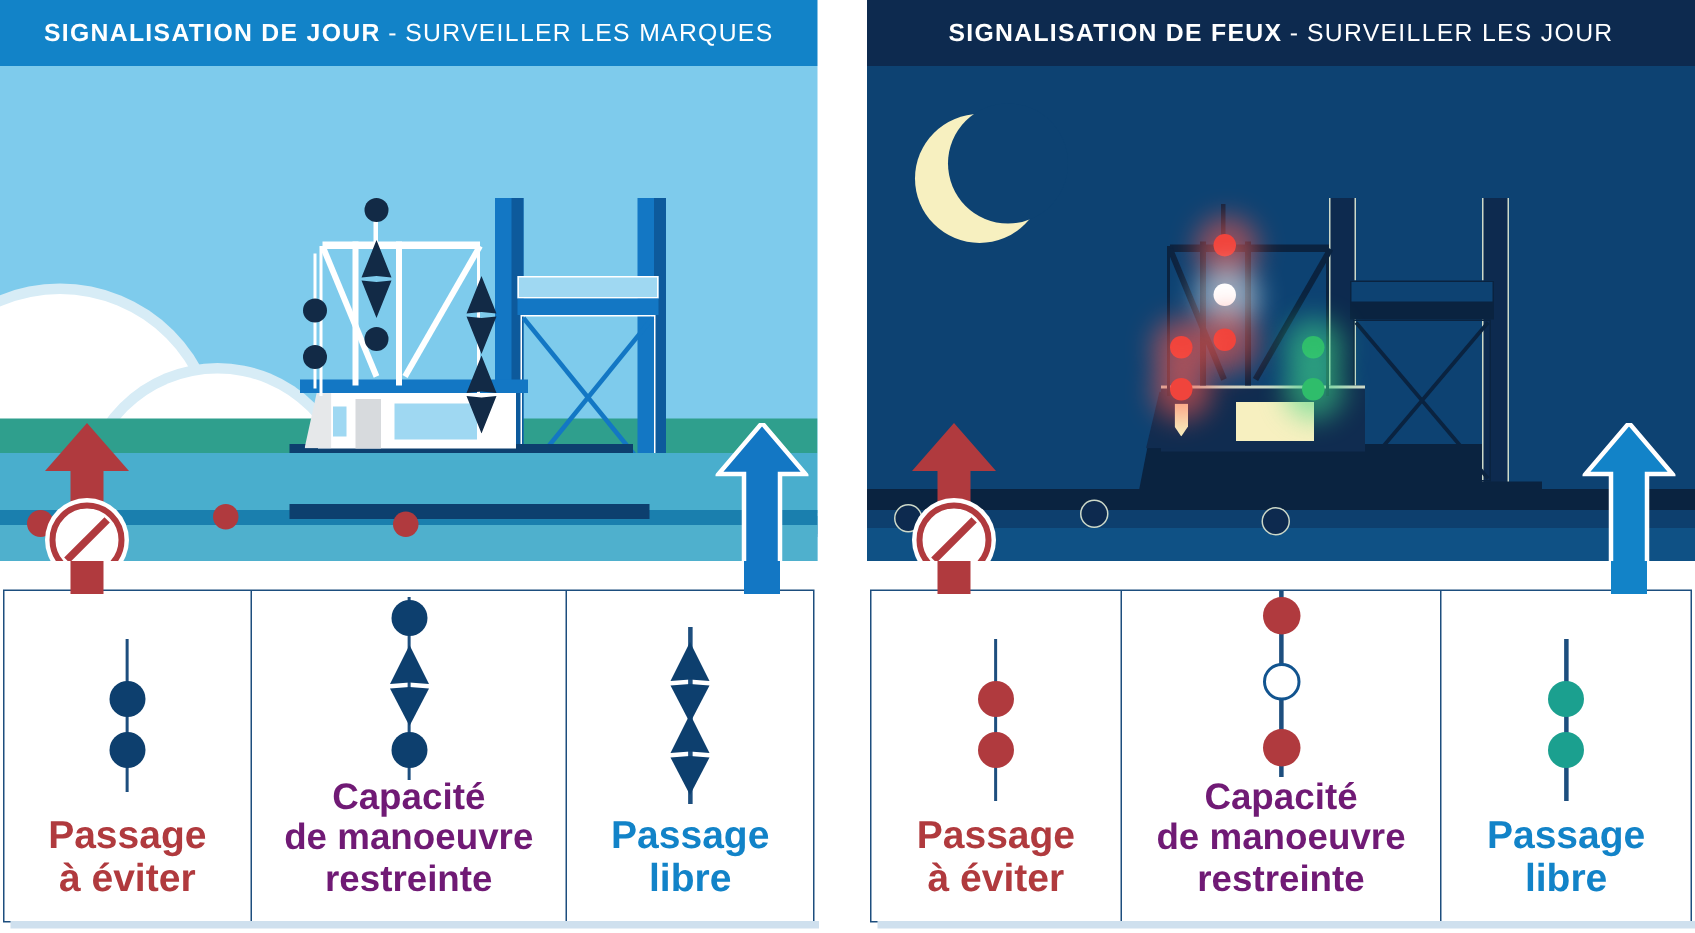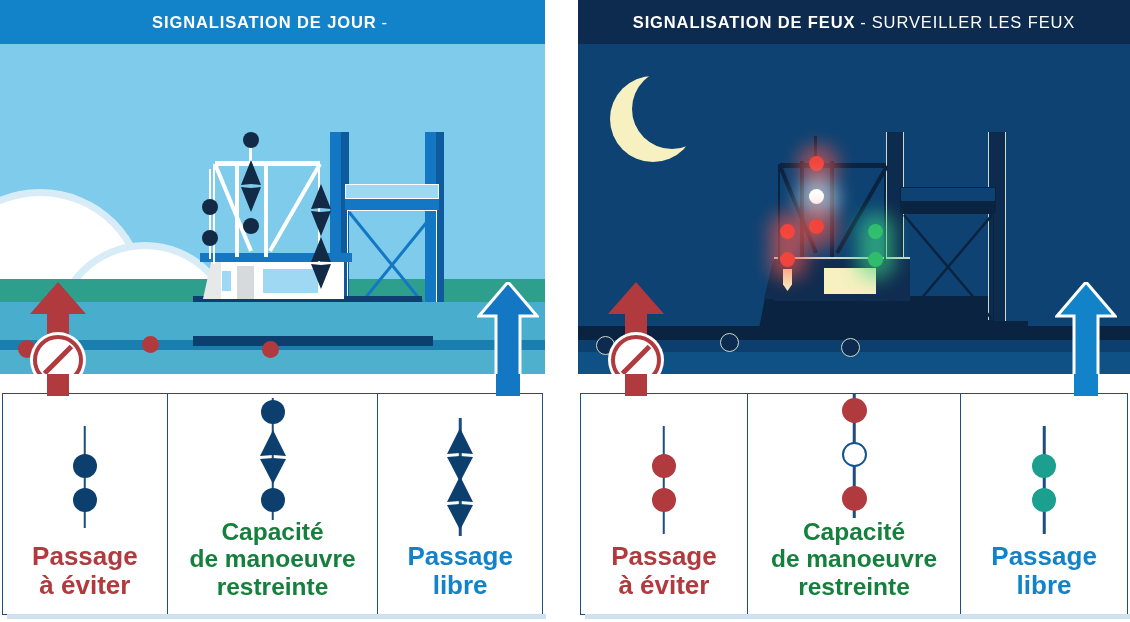--- a/index.html
+++ b/index.html
@@ -63,37 +63,38 @@
   .legend::after{content:"";position:absolute;left:4px;top:100%;width:100%;height:5px;
                  background:#cfe0ee;}
   .lcell{position:relative;flex:1;display:flex;flex-direction:column;align-items:center;
          justify-content:flex-end;padding-bottom:14px;box-sizing:border-box;}
   .lcell + .lcell{border-left:1.5px solid #1d4e7e;}
   .lcell.mid{flex:1.28;}
   .sym{position:relative;width:100px;height:128px;margin-bottom:2px;}
   .sym .pole{position:absolute;left:50%;transform:translateX(-50%);width:2.5px;background:#1d4e7e;}
   .lbl{text-align:center;line-height:1.12;font-weight:bold;}
   .lbl.red{color:#b03a3e;font-size:26px;}
-  .lbl.navy{color:#15803d;font-size:26px;}
+  .lbl.navy{color:#701a75;font-size:26px;}
   .lbl.blue{color:#1283c8;font-size:26px;}
   .lbl.small{font-size:24.5px;}
 
   .legend-dot{position:absolute;border-radius:50%;}
   .legend-dia{position:absolute;}
 </style>
 </head>
 <body>
 
 <div class="board">
 
   <div class="panel day">
 
     <div class="hdr">
       <span class="strong">SIGNALISATION DE JOUR</span>
       <span class="sep" style="margin:0 5px;">-</span>
+      <span class="light">SURVEILLER LES MARQUES</span>
     </div>
 
     <div class="scene">
 
       <div class="cloud" style="left:-60px;top:152px;width:200px;height:200px;background:#ffffff;box-shadow:0 0 0 7px #d7ecf6;"></div>
       <div class="cloud" style="left:60px;top:205px;width:170px;height:170px;background:#ffffff;box-shadow:0 0 0 7px #d7ecf6;"></div>
       <div class="rc" style="left:-60px;top:300px;width:290px;height:60px;background:#ffffff;"></div>
 
       <div class="band" style="top:235px;height:23px;background:#2f9f8d;"></div>
 
@@ -237,21 +238,21 @@
       </div>
 
     </div>
   </div>
 
   <div class="panel night">
 
     <div class="hdr">
       <span class="strong">SIGNALISATION DE FEUX</span>
       <span class="sep" style="margin:0 5px;">-</span>
-      <span class="light">SURVEILLER LES FEUX</span>
+      <span class="light">SURVEILLER LES JOUR</span>
     </div>
 
     <div class="scene">
 
       <div class="moon" style="left:32px;top:32px;"></div>
 
       <div class="rc" style="left:308px;top:88px;width:18px;height:196px;background:#0d2a4f;
                   border-left:1.5px solid #cdd9c9;border-right:1.5px solid #cdd9c9;box-sizing:border-box;"></div>
       <div class="rc" style="left:410px;top:88px;width:18px;height:196px;background:#0d2a4f;
                   border-left:1.5px solid #cdd9c9;border-right:1.5px solid #cdd9c9;box-sizing:border-box;"></div>

